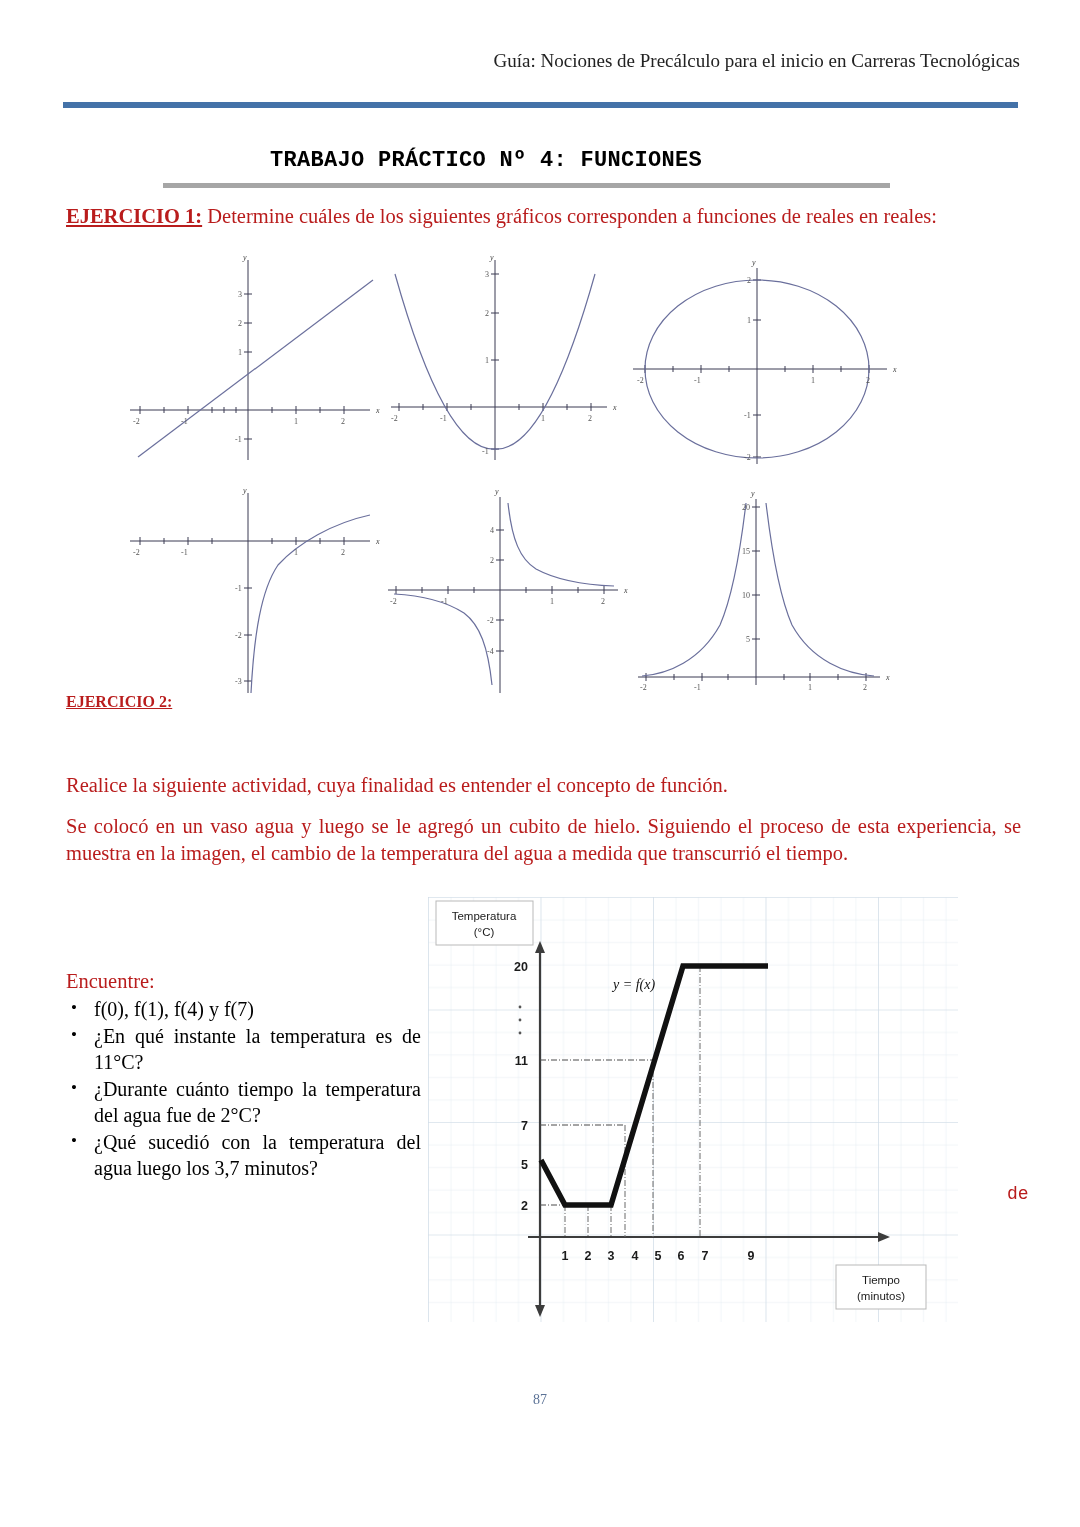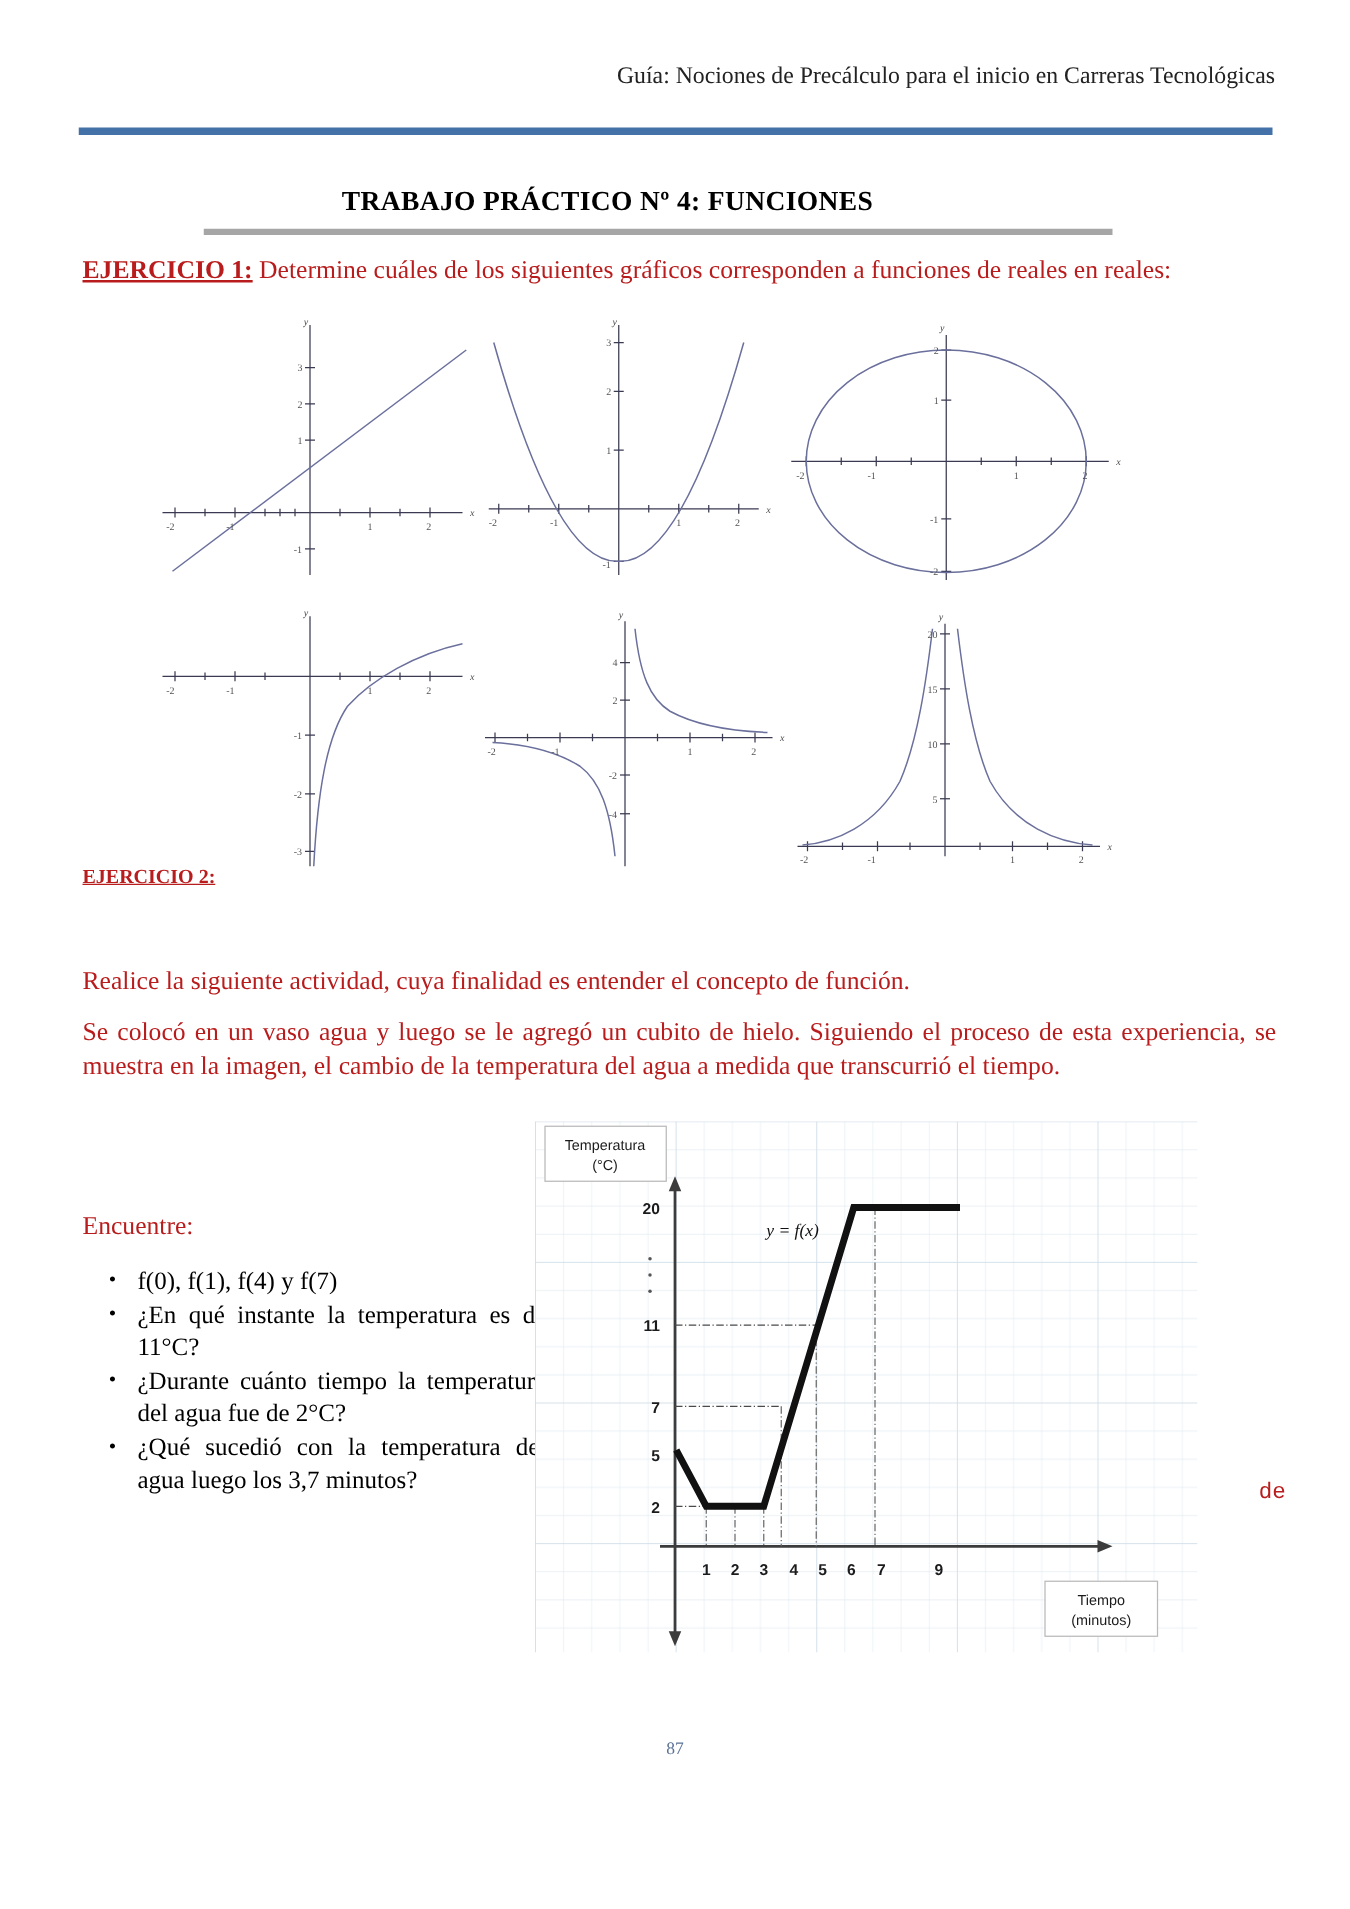--- a/index.html
+++ b/index.html
@@ -22,21 +22,21 @@
   }
   .header-rule {
     position:absolute; left:63px; top:102px;
     width:955px; height:6px; background:#4472a8;
   }
 
   
   .tp-title {
     position:absolute; left:0; top:148px; width:972px;
     text-align:center;
-    font-family:Liberation Serif, serif;
+    font-family:Liberation Mono, monospace;
     font-weight:bold; font-size:22px; letter-spacing:.3px;
   }
   .title-rule {
     position:absolute; left:163px; top:183px;
     width:727px; height:5px; background:#a6a6a6;
   }
 
   
   .para {
     position:absolute;
@@ -50,21 +50,21 @@
   #ej1-para { left:66px; top:203px; width:955px; }
   #ej2-head { left:66px; top:688px; width:400px; font-size:16px; }
   #ej2-p1   { left:66px; top:772px; width:955px; }
   #ej2-p2   { left:66px; top:813px; width:955px; }
   #encuentre{ left:66px; top:968px; width:300px; }
   #stray-de { left:1007px; top:1181px; width:60px; font-size:18px;font-family:Liberation Mono, monospace; }
 
   
   .bullets {
     position:absolute; left:66px; top:996px; width:355px;
-    margin:16px; padding:0; list-style:none;
+    margin:0; padding:0; list-style:none;
     font-family:"Liberation Serif", serif;
     font-size:20px; line-height:26px;
   }
   .bullets li {
     position:relative; padding-left:28px; margin-bottom:1px;
     text-align:justify; text-align-last:left;
   }
   .bullets li::before {
     content:"\2022"; position:absolute; left:5px; top:-1px; font-size:17px;
   }

